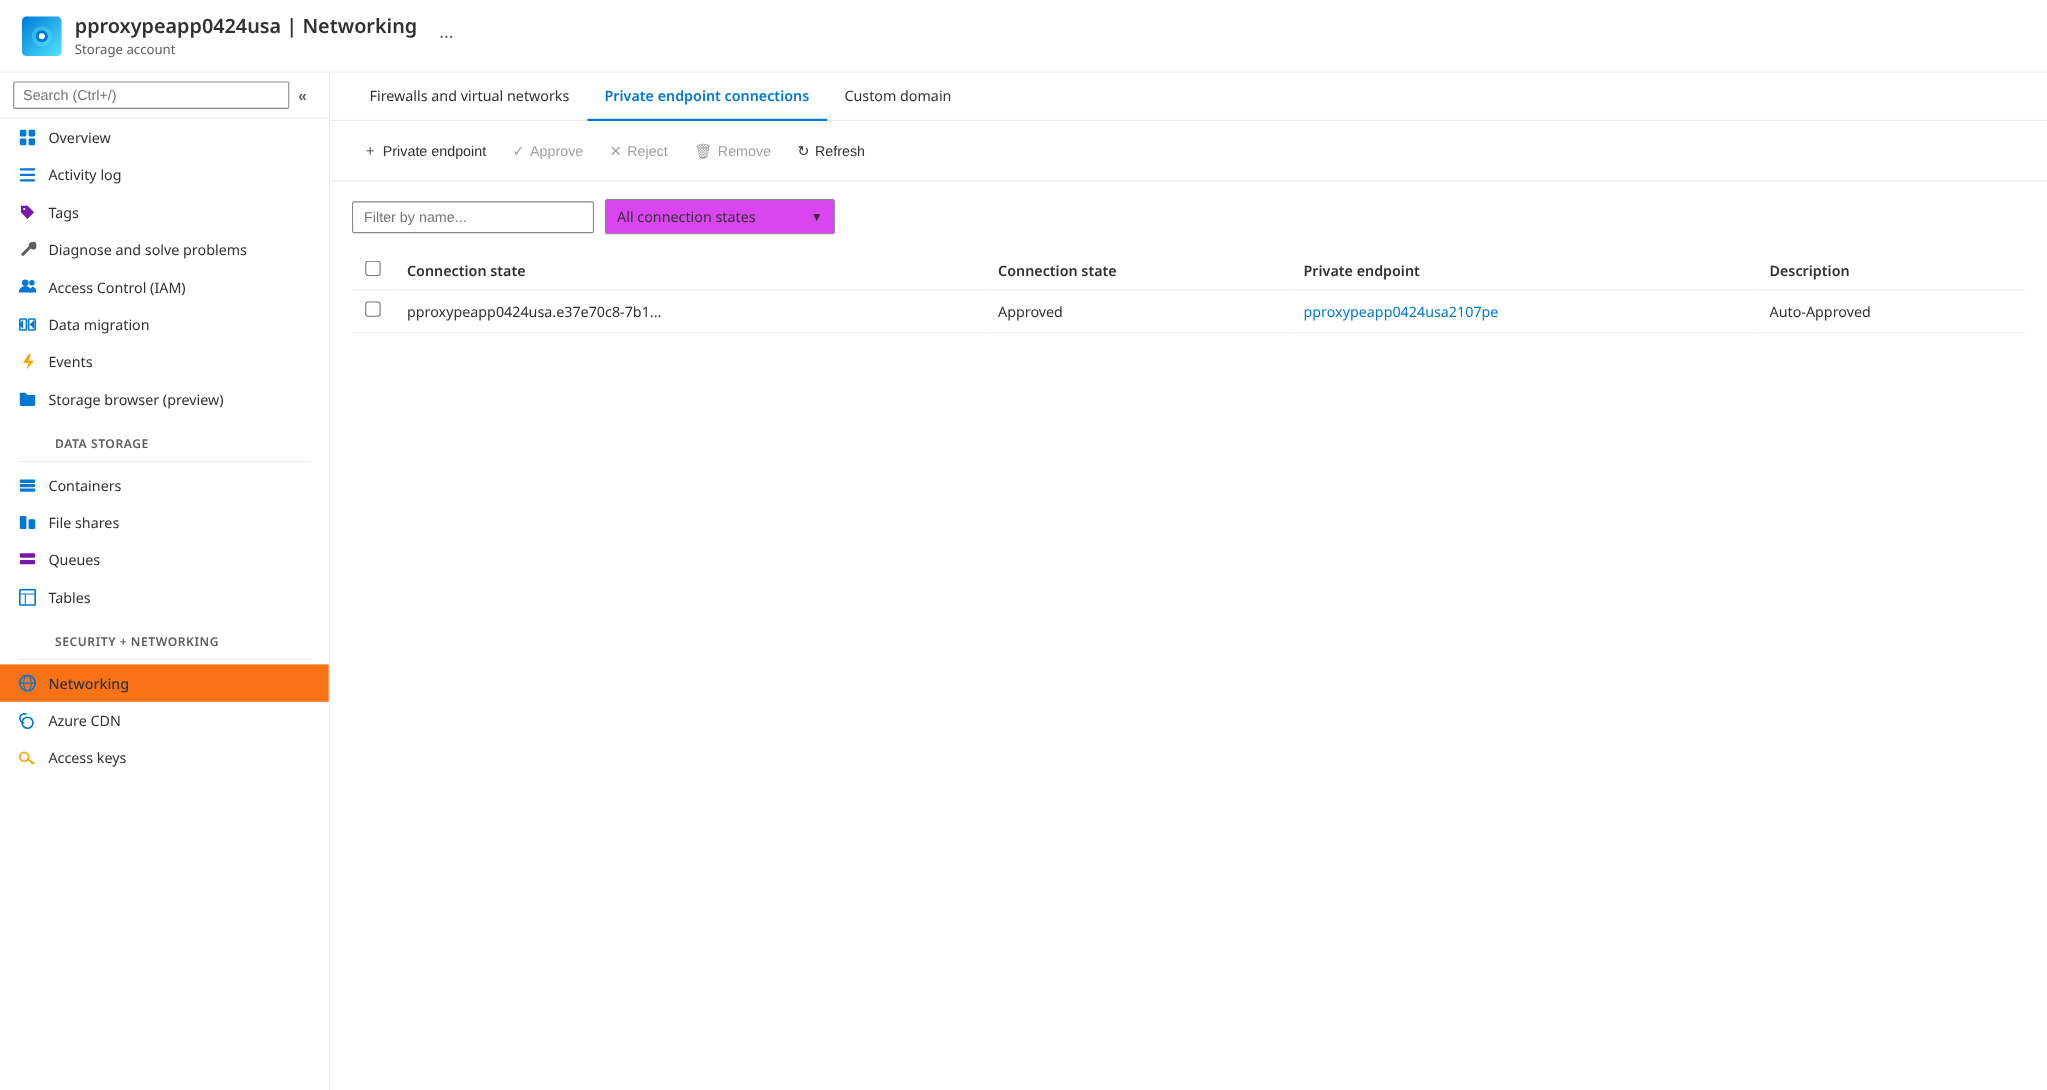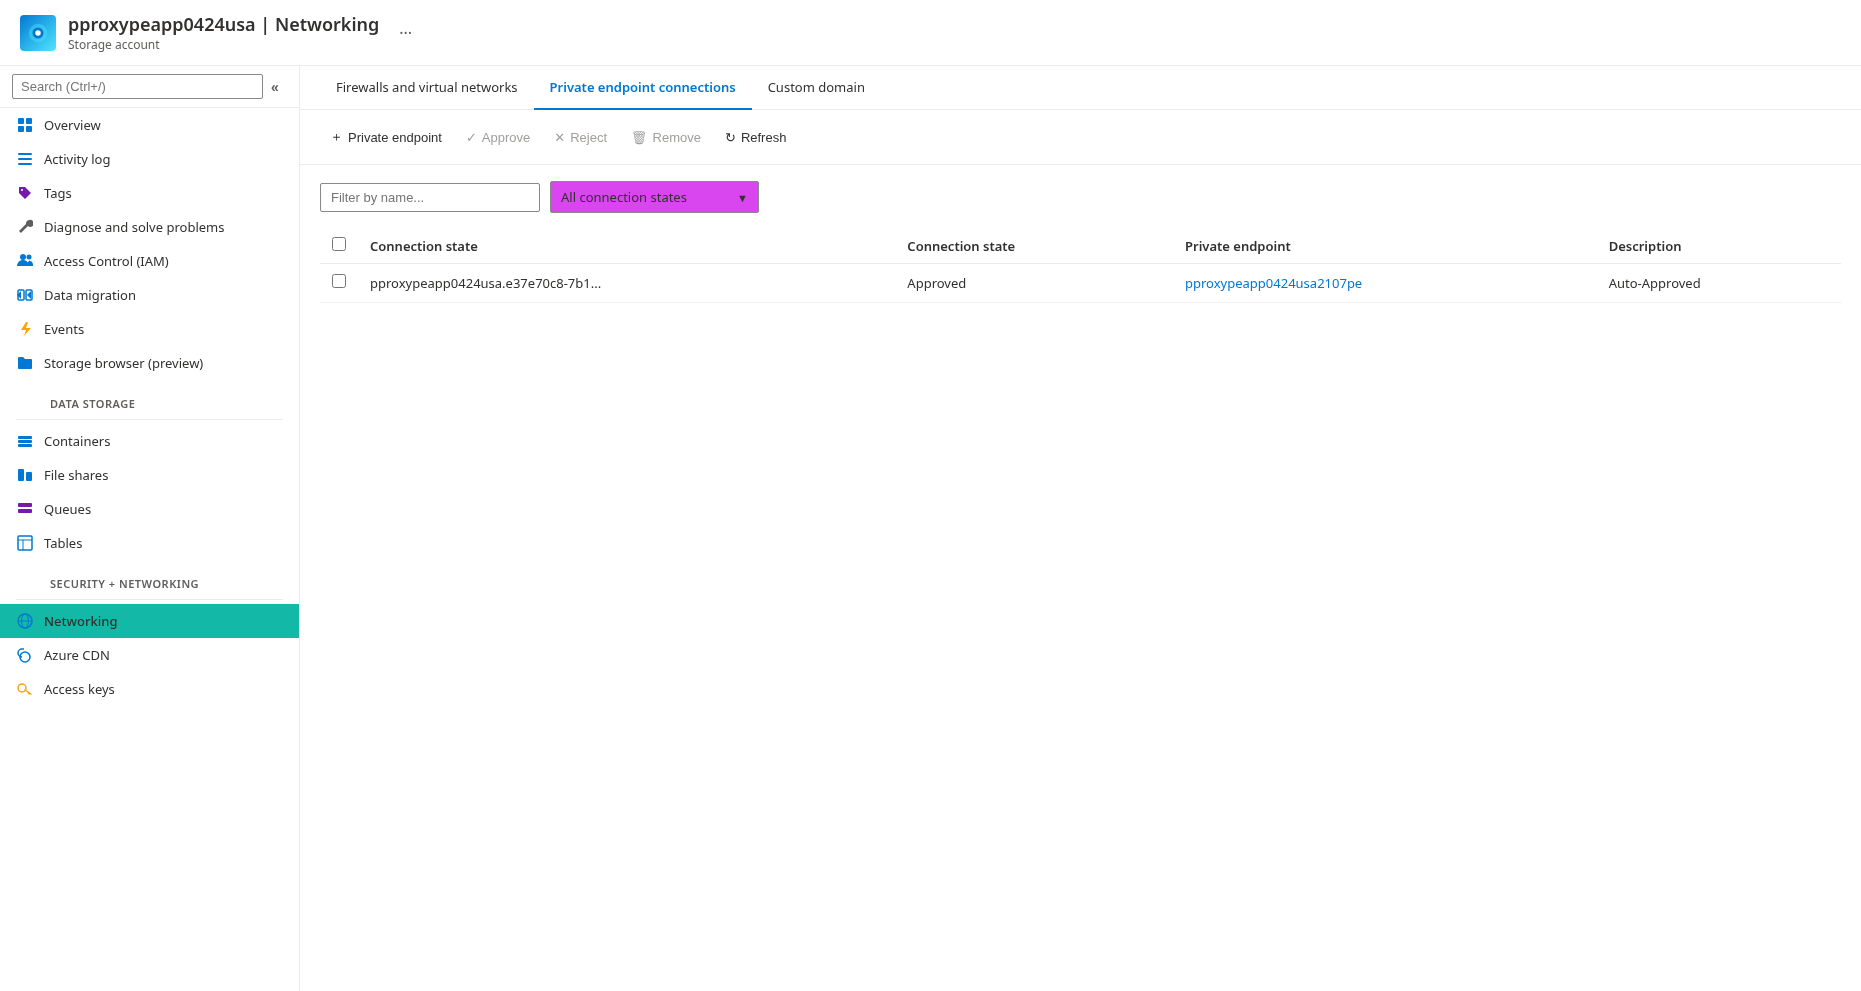--- a/index.html
+++ b/index.html
@@ -83,21 +83,21 @@
     }
     .nav-item {
       display: flex;
       align-items: center;
       gap: 10px;
       padding: 8px 16px;
       cursor: pointer;
       color: #323130;
       font-size: 13px;
     }
-    .nav-item.active { background: #14b8a6; font-weight: 500; }
+    .nav-item.active { background: #f97316; font-weight: 500; }
     .nav-item-icon {
       width: 18px; height: 18px;
       display: flex; align-items: center; justify-content: center;
       flex-shrink: 0;
     }
     .section-label {
       padding: 16px 16px 4px 16px;
       font-size: 11px;
       font-weight: 600;
       color: #605e5c;

